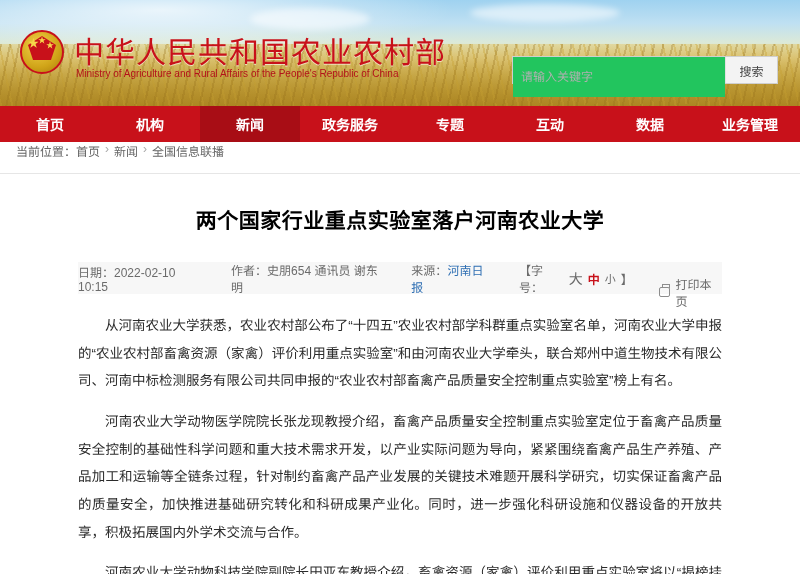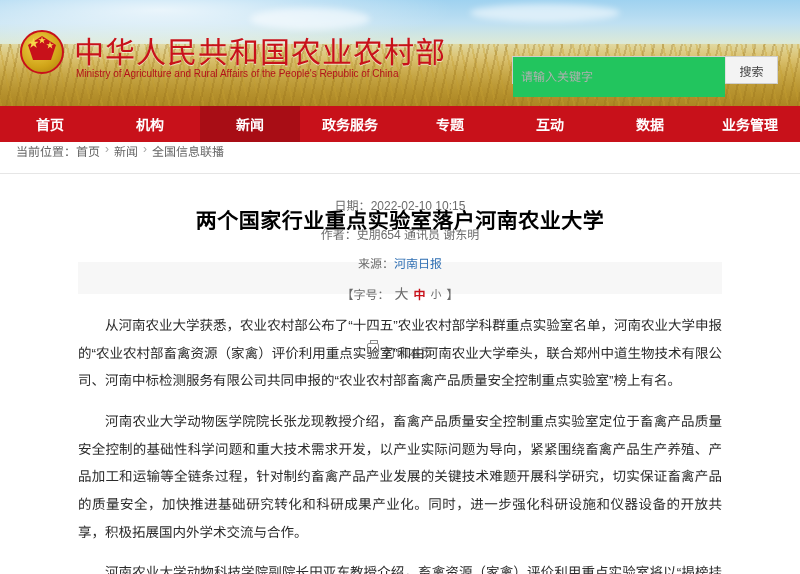--- a/index.html
+++ b/index.html
@@ -175,31 +175,30 @@
     color: #000000;
     letter-spacing: 0.5px;
   }
   .meta {
     margin-top: 28px;
     height: 32px;
     background: #f7f7f7;
     display: flex;
     align-items: center;
     justify-content: center;
-    gap: 12px;
+    gap: 26px;
     font-size: 12px;
     color: #6b6b6b;
-    flex-direction: column;
   }
   .meta .src-tag { color: #2f6fb3; }
   .fs-group { display: inline-flex; align-items: center; gap: 5px; }
   .fs-big { font-size: 14px; color: #6b6b6b; cursor: pointer; }
   .fs-mid { font-size: 12px; color: #c8111a; font-weight: bold; cursor: pointer; }
   .fs-small { font-size: 11px; color: #6b6b6b; cursor: pointer; }
-  .print { display: inline-flex; align-items: flex-start; gap: 5px; cursor: pointer; margin-top: 28px; }
+  .print { display: inline-flex; align-items: center; gap: 5px; cursor: pointer; margin-top: 28px; }
   .printer-icon {
     width: 12px; height: 10px;
     border: 1px solid #8d8d8d;
     border-radius: 2px;
     position: relative;
     display: inline-block;
   }
   .printer-icon::before {
     content: "";
     position: absolute;

